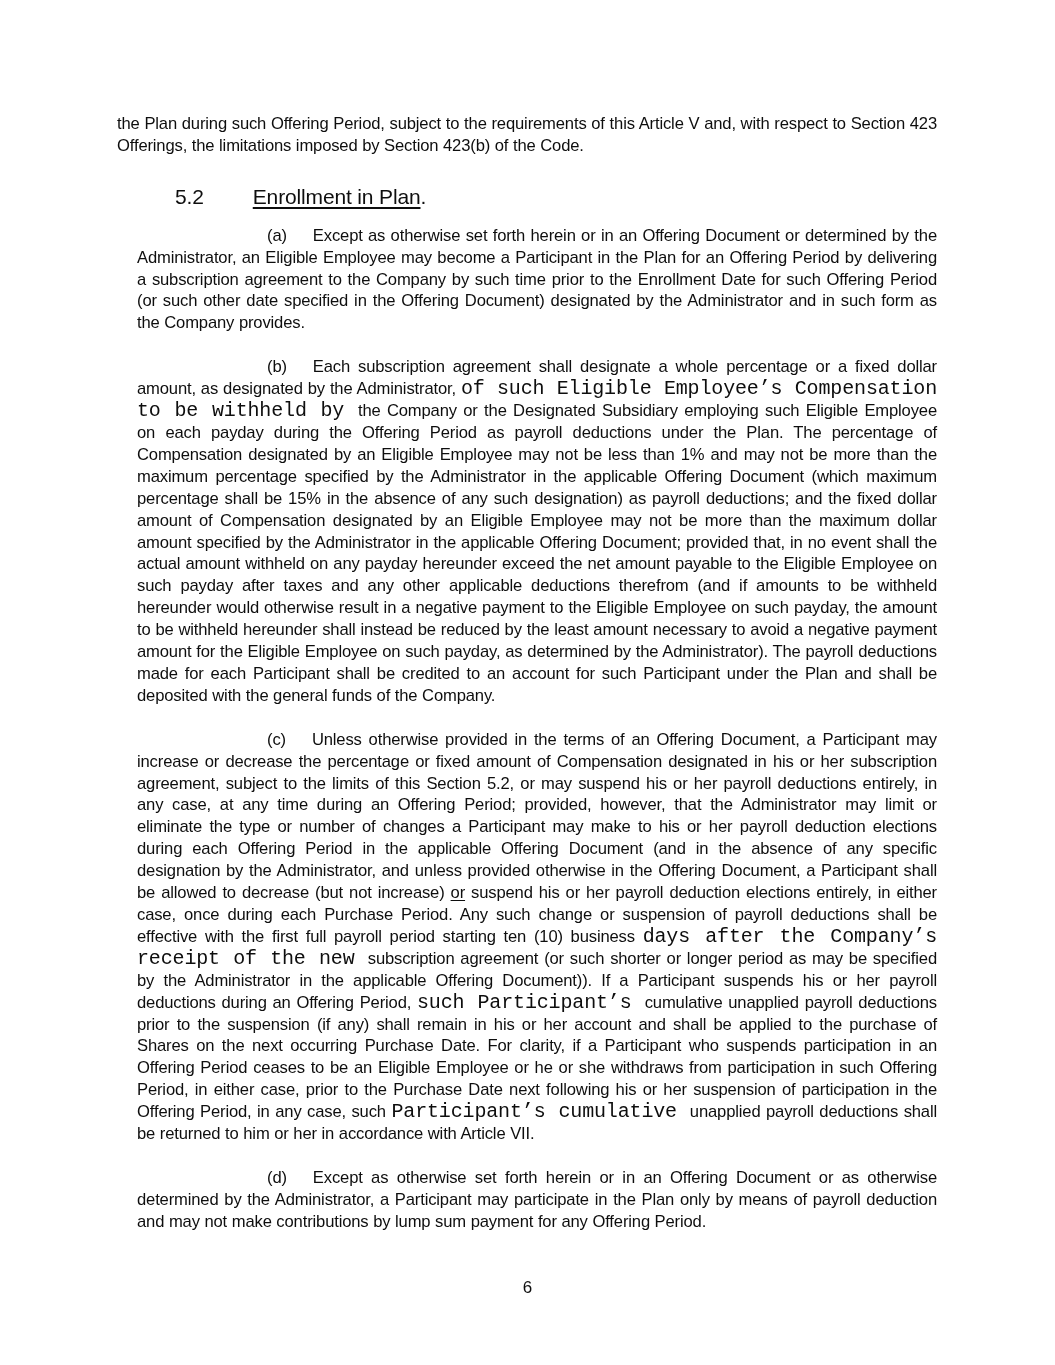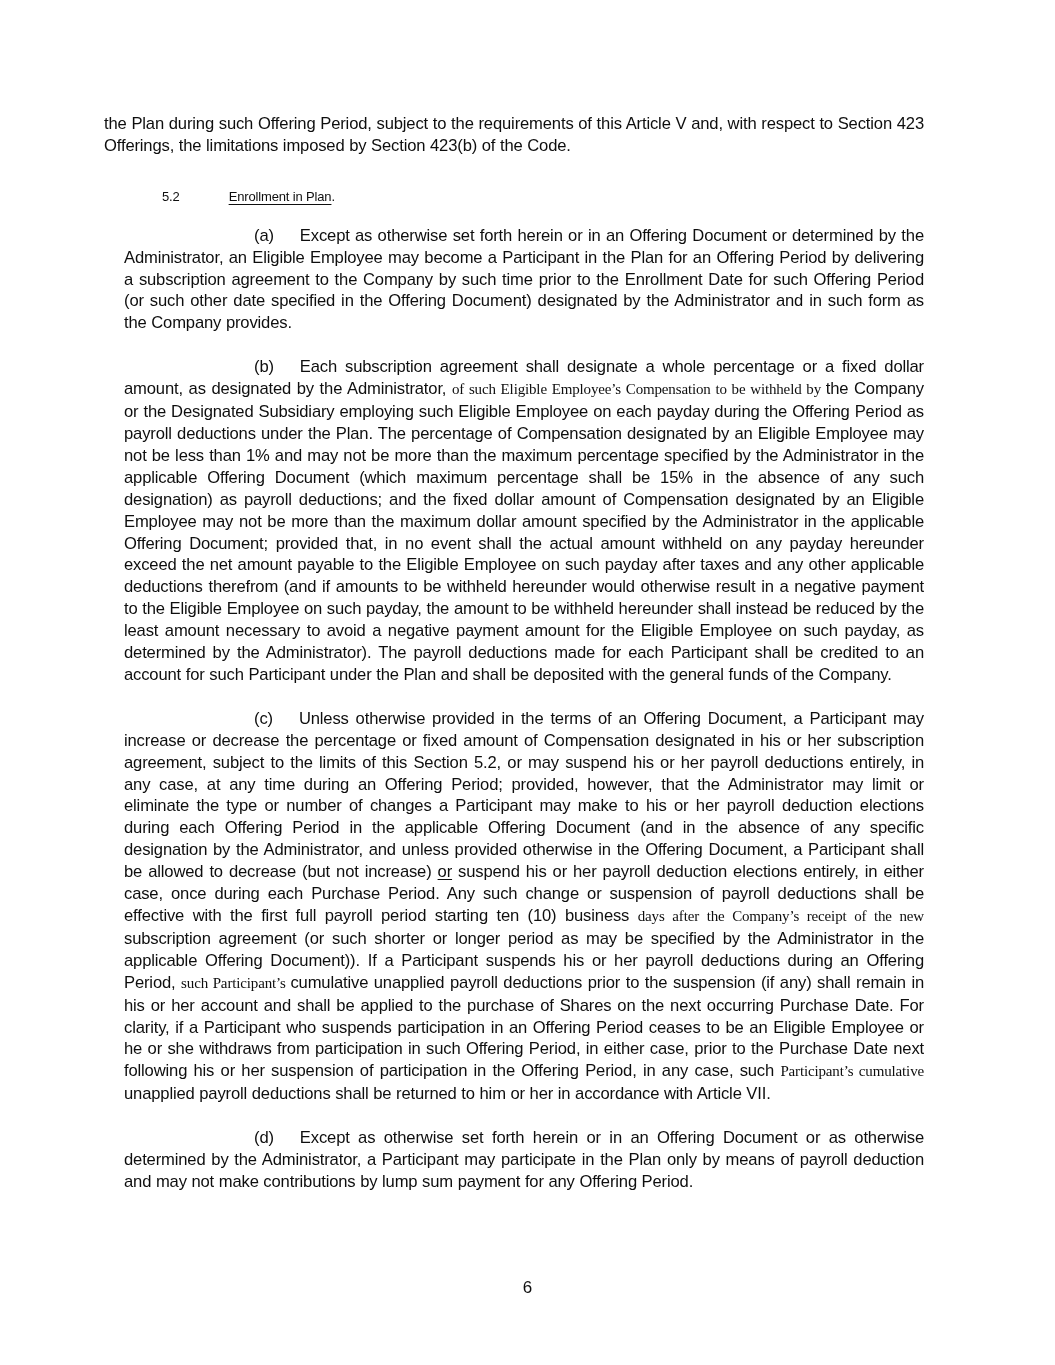--- a/index.html
+++ b/index.html
@@ -13,47 +13,47 @@
     font-family: "Liberation Sans", "DejaVu Sans", sans-serif;
     color: #0e0e0e;
   }
   .page {
     position: absolute; inset: 0;
     background: #ffffff;
     overflow: hidden;
   }
   .content {
     position: absolute;
-    left: 104px; top: 113px;
+    left: 117px; top: 113px;
     width: 820px;
   }
   .para {
     font-size: 16.6px;
     line-height: 21.9px;
     text-align: justify;
     margin: 0 0 22px 0;
     letter-spacing: -0.15px;
     word-spacing: 0.2px;
   }
   .para.intro { margin-bottom: 29px; }
   .heading {
-    font-size: 13px;
+    font-size: 21px;
     line-height: 21.9px;
     padding-left: 58px;
     margin: 0 0 17px 0;
     letter-spacing: -0.15px;
   }
   .h-title { text-decoration: underline; text-underline-offset: 3px; }
   .tab { display: inline-block; }
   .tab.t-heading { width: 49px; }
   .tab.t-para { width: 26px; }
   .lettered { text-indent: 130px; margin-left: 20px; }
   .run.serif {
-    font-family: Liberation Serif, serif;
-    font-size: 15px;
+    font-family: Liberation Mono, monospace;
+    font-size: 20px;
   }
   .run.underline { text-decoration: underline; text-underline-offset: 2px; }
   .page-number {
     position: absolute;
     left: 0; top: 1278px;
     width: 1055px;
     text-align: center;
     font-size: 17px;
     letter-spacing: 0;
   }

